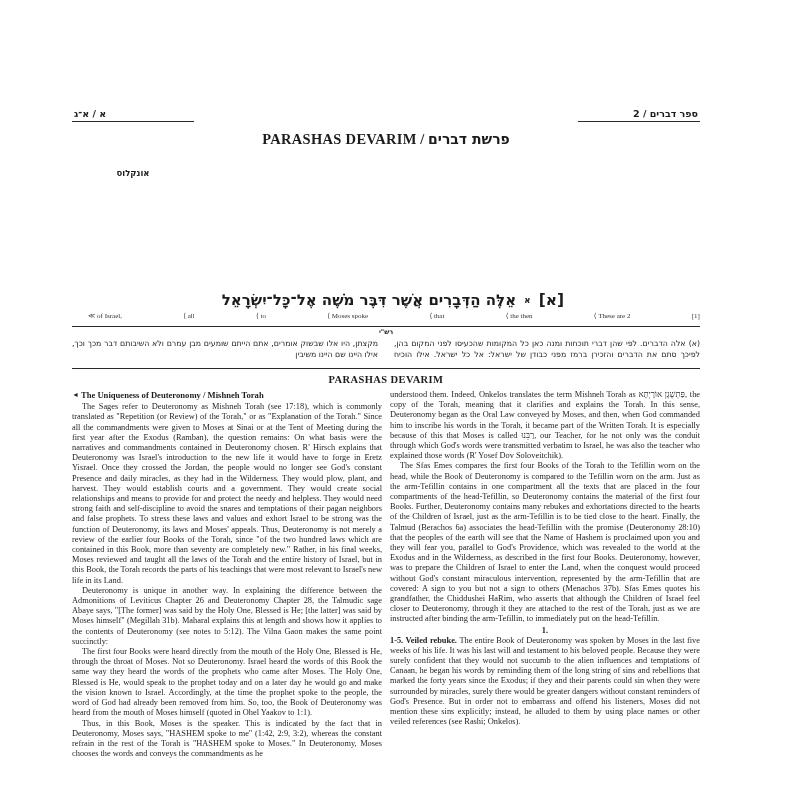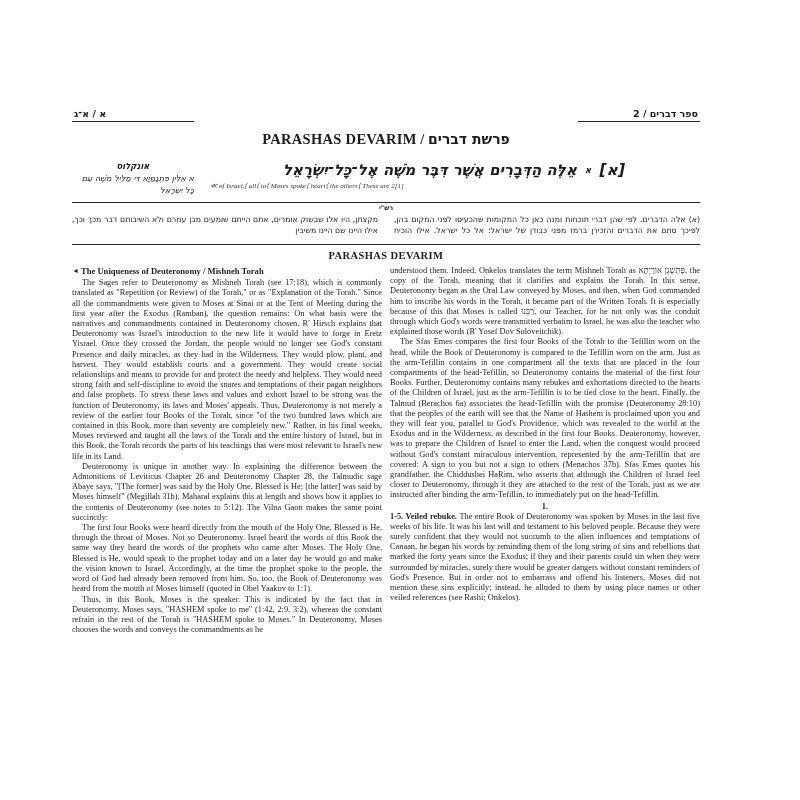--- a/index.html
+++ b/index.html
@@ -16,29 +16,29 @@
   .rh-left{text-align:left;}
   .rh-right{}
 
   
   .title-row{text-align:center;margin-top:9px;line-height:1;}
   .title-en{font-family:"Liberation Serif",serif;font-weight:bold;font-size:14.5px;letter-spacing:.3px;}
   .title-sep{font-size:14.5px;font-weight:bold;}
   .title-he{font-family:"DejaVu Sans",sans-serif;font-weight:bold;font-size:14px;}
 
   
-  .verse-band{display:flex;flex-direction:row;margin-top:13px;font-style:italic;}
+  .verse-band{display:flex;flex-direction:column;margin-top:20px;}
   .onkelos{width:122px;flex:0 0 122px;padding-top:1px;}
   .onkelos-head{text-align:center;font-family:"DejaVu Sans",sans-serif;font-weight:bold;font-size:8.5px;margin-bottom:2px;}
   .onkelos-text{direction:rtl;text-align:right;font-family:"DejaVu Sans",sans-serif;font-size:8.2px;line-height:11.5px;color:#222;}
   .verse-area{flex:1;padding-left:14px;}
   .verse-line{direction:rtl;text-align:center;font-family:"DejaVu Sans",sans-serif;font-weight:bold;font-size:15px;line-height:20px;white-space:nowrap;}
   .ch-marker{font-size:15.5px;}
   .v-letter{font-size:8.5px;vertical-align:2px;padding:0 3px;}
-  .interlinear{direction:ltr;display:flex;justify-content:flex-start;font-family:"Liberation Serif",serif;font-size:7px;color:#333;margin-top:2px;padding-left:2px;}
+  .interlinear{direction:ltr;display:flex;justify-content:space-between;font-family:"Liberation Serif",serif;font-size:7px;color:#333;margin-top:2px;padding-left:2px;}
   .interlinear span{white-space:nowrap;}
 
   
   .rule{border:none;border-top:1.4px solid #2a2a2a;margin:6px 0 0 0;}
 
   
   .rashi-head{text-align:center;font-family:"DejaVu Sans",sans-serif;font-weight:bold;font-size:6.5px;margin:1px 0 2px 0;}
   .rashi-cols{direction:rtl;column-count:2;column-gap:16px;font-family:"DejaVu Sans",sans-serif;font-size:7.8px;line-height:11px;text-align:justify;color:#222;height:24px;overflow:hidden;}
 
   
@@ -62,35 +62,34 @@
     <div class="rh rh-right" dir="rtl">ספר דברים / 2</div>
   </div>
 
   <div class="title-row">
     <span class="title-en">PARASHAS DEVARIM</span><span class="title-sep"> / </span><span class="title-he">פרשת דברים</span>
   </div>
 
   <div class="verse-band">
     <div class="onkelos">
       <div class="onkelos-head">אונקלוס</div>
-      <div class="onkelos-text">א אִלֵּין פִּתְגָמַיָּא דִּי מַלִּיל מֹשֶׁה עִם כָּל יִשְׂרָאֵל</div>
     </div>
     <div class="verse-area">
       <div class="verse-line">
         <span class="ch-marker">[א]</span>
         <span class="v-letter">א</span>
         <span>אֵלֶּה הַדְּבָרִים אֲשֶׁר דִּבֶּר מֹשֶׁה אֶל־כָּל־יִשְׂרָאֵל</span>
       </div>
       <div class="interlinear" id="interlinear">
           <span>≪ of Israel,</span>
           <span>⟨ all</span>
           <span>⟨ to</span>
           <span>⟨ Moses spoke</span>
-          <span>⟨ heart</span>
-          <span>⟨ the others</span>
+          <span>⟨ that</span>
+          <span>⟨ the then</span>
           <span>⟨ These are  2</span>
           <span>[1]</span>
         </div>
     </div>
   </div>
 
   <hr class="rule">
 
   <div class="rashi-head">רש"י</div>
   <div class="rashi-cols">(א) אלה הדברים. לפי שהן דברי תוכחות ומנה כאן כל המקומות שהכעיסו לפני המקום בהן, לפיכך סתם את הדברים והזכירן ברמז מפני כבודן של ישראל: אל כל ישראל. אילו הוכיח מקצתן, היו אלו שבשוק אומרים, אתם הייתם שומעים מבן עמרם ולא השיבותם דבר מכך וכך, אילו היינו שם היינו משיבין</div>

